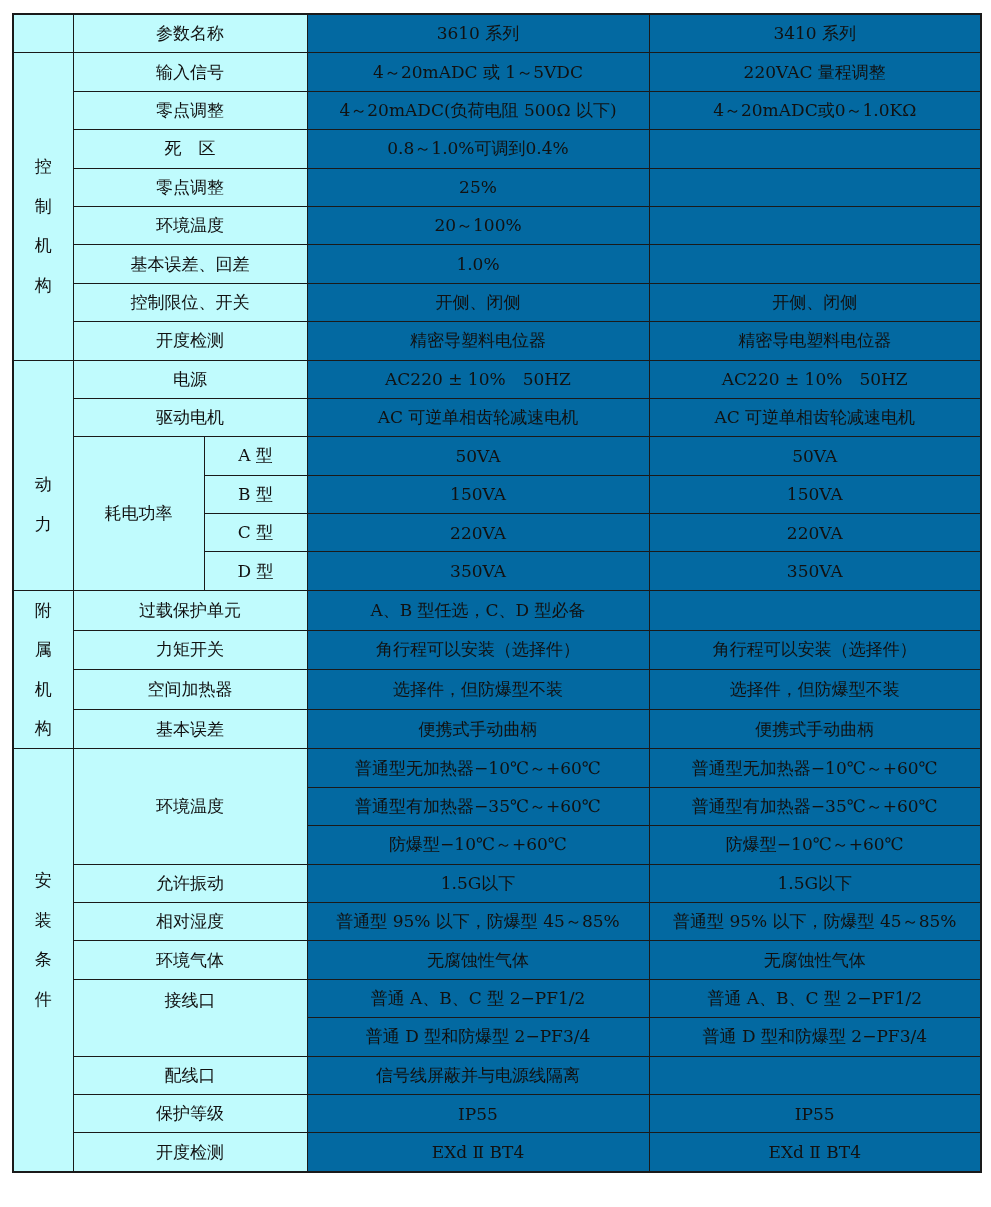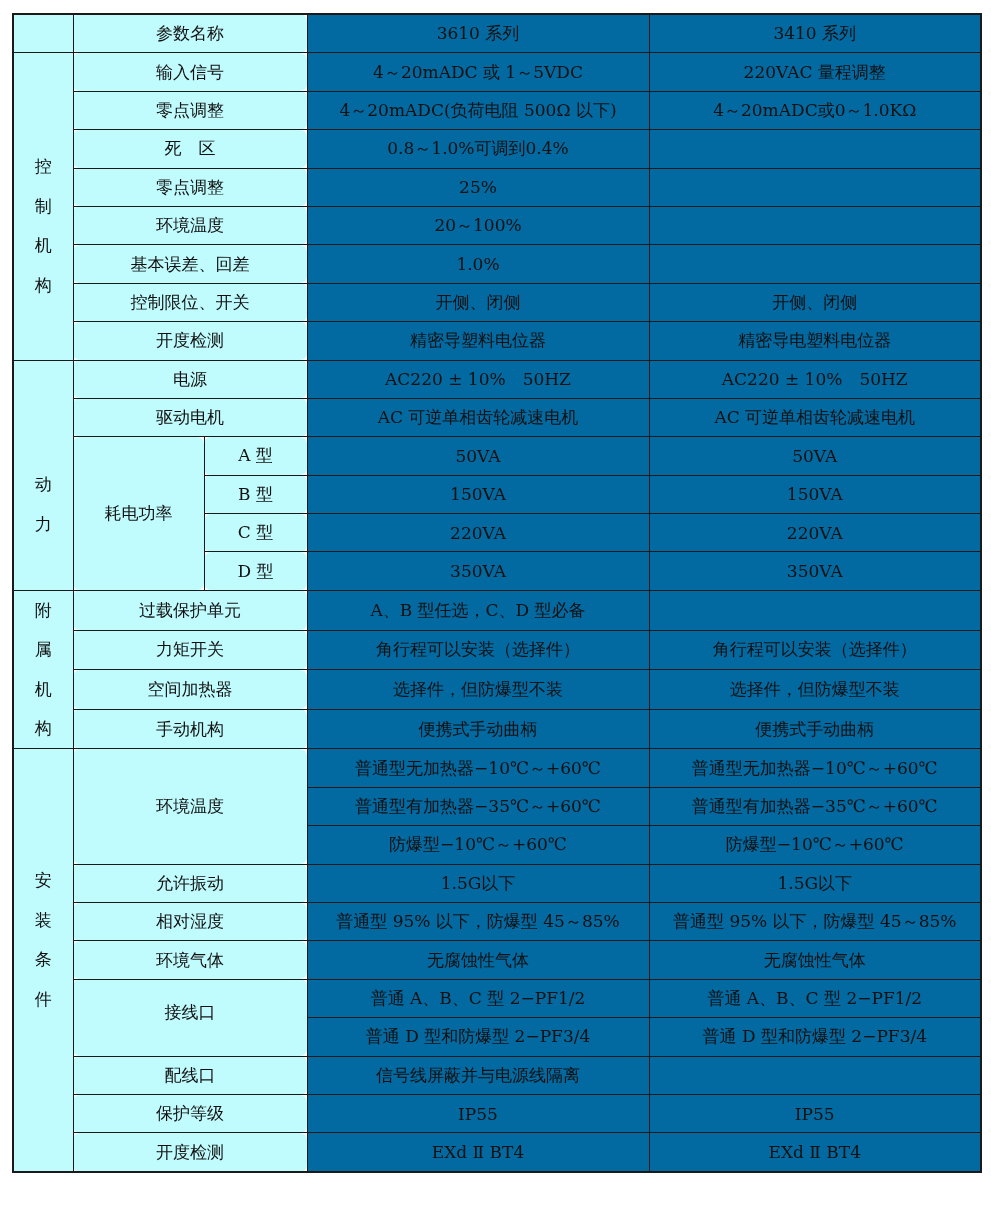--- a/index.html
+++ b/index.html
@@ -7,21 +7,21 @@
        font-family:"DejaVu Serif","Liberation Serif",serif;color:#111;}
   table.spec{position:absolute;left:12px;top:13px;width:968px;
        border-collapse:collapse;table-layout:fixed;border:2px solid #1a1a1a;}
   table.spec td{border:1px solid #1a1a1a;height:37.4px;padding:0;
        text-align:center;vertical-align:middle;font-size:17px;white-space:nowrap;
        overflow:hidden;}
   td.cyan{background:#c0fbfd;}
   td.val{background:#0369a1;}
   td.cat{background:#c0fbfd;line-height:39.4px;font-size:17px;}
   td.cat span{display:block;}
-  td.name{background:#c0fbfd;border-radius:7px;}
+  td.name{background:#c0fbfd;}
 </style>
 </head>
 <body>
 
 <table class="spec">
   <colgroup>
     <col style="width:60px">
     <col style="width:131px">
     <col style="width:103px">
     <col style="width:342px">
@@ -136,21 +136,21 @@
       <td class="name" colspan="2">力矩开关</td>
       <td class="val">角行程可以安装（选择件）</td>
       <td class="val">角行程可以安装（选择件）</td>
     </tr>
     <tr>
       <td class="name" colspan="2">空间加热器</td>
       <td class="val">选择件，但防爆型不装</td>
       <td class="val">选择件，但防爆型不装</td>
     </tr>
     <tr>
-      <td class="name" colspan="2">手动机构</td>
+      <td class="name" colspan="2">基本误差</td>
       <td class="val">便携式手动曲柄</td>
       <td class="val">便携式手动曲柄</td>
     </tr>
 
     <tr>
       <td class="cat" rowspan="11">
         <span style="height:98px"></span>
         <span>安</span>
         <span>装</span>
         <span>条</span>
@@ -178,21 +178,21 @@
       <td class="name" colspan="2">相对湿度</td>
       <td class="val">普通型 95% 以下，防爆型 45～85%</td>
       <td class="val">普通型 95% 以下，防爆型 45～85%</td>
     </tr>
     <tr>
       <td class="name" colspan="2">环境气体</td>
       <td class="val">无腐蚀性气体</td>
       <td class="val">无腐蚀性气体</td>
     </tr>
     <tr>
-      <td class="name" colspan="2" rowspan="2" style="vertical-align:top;padding-top:21px;height:28px">接线口</td>
+      <td class="name" colspan="2" rowspan="2" style="vertical-align:top;padding-top:9px;height:28px">接线口</td>
       <td class="val">普通 A、B、C 型 2−PF1/2</td>
       <td class="val">普通 A、B、C 型 2−PF1/2</td>
     </tr>
     <tr>
       <td class="val">普通 D 型和防爆型 2−PF3/4</td>
       <td class="val">普通 D 型和防爆型 2−PF3/4</td>
     </tr>
     <tr>
       <td class="name" colspan="2">配线口</td>
       <td class="val">信号线屏蔽并与电源线隔离</td>

